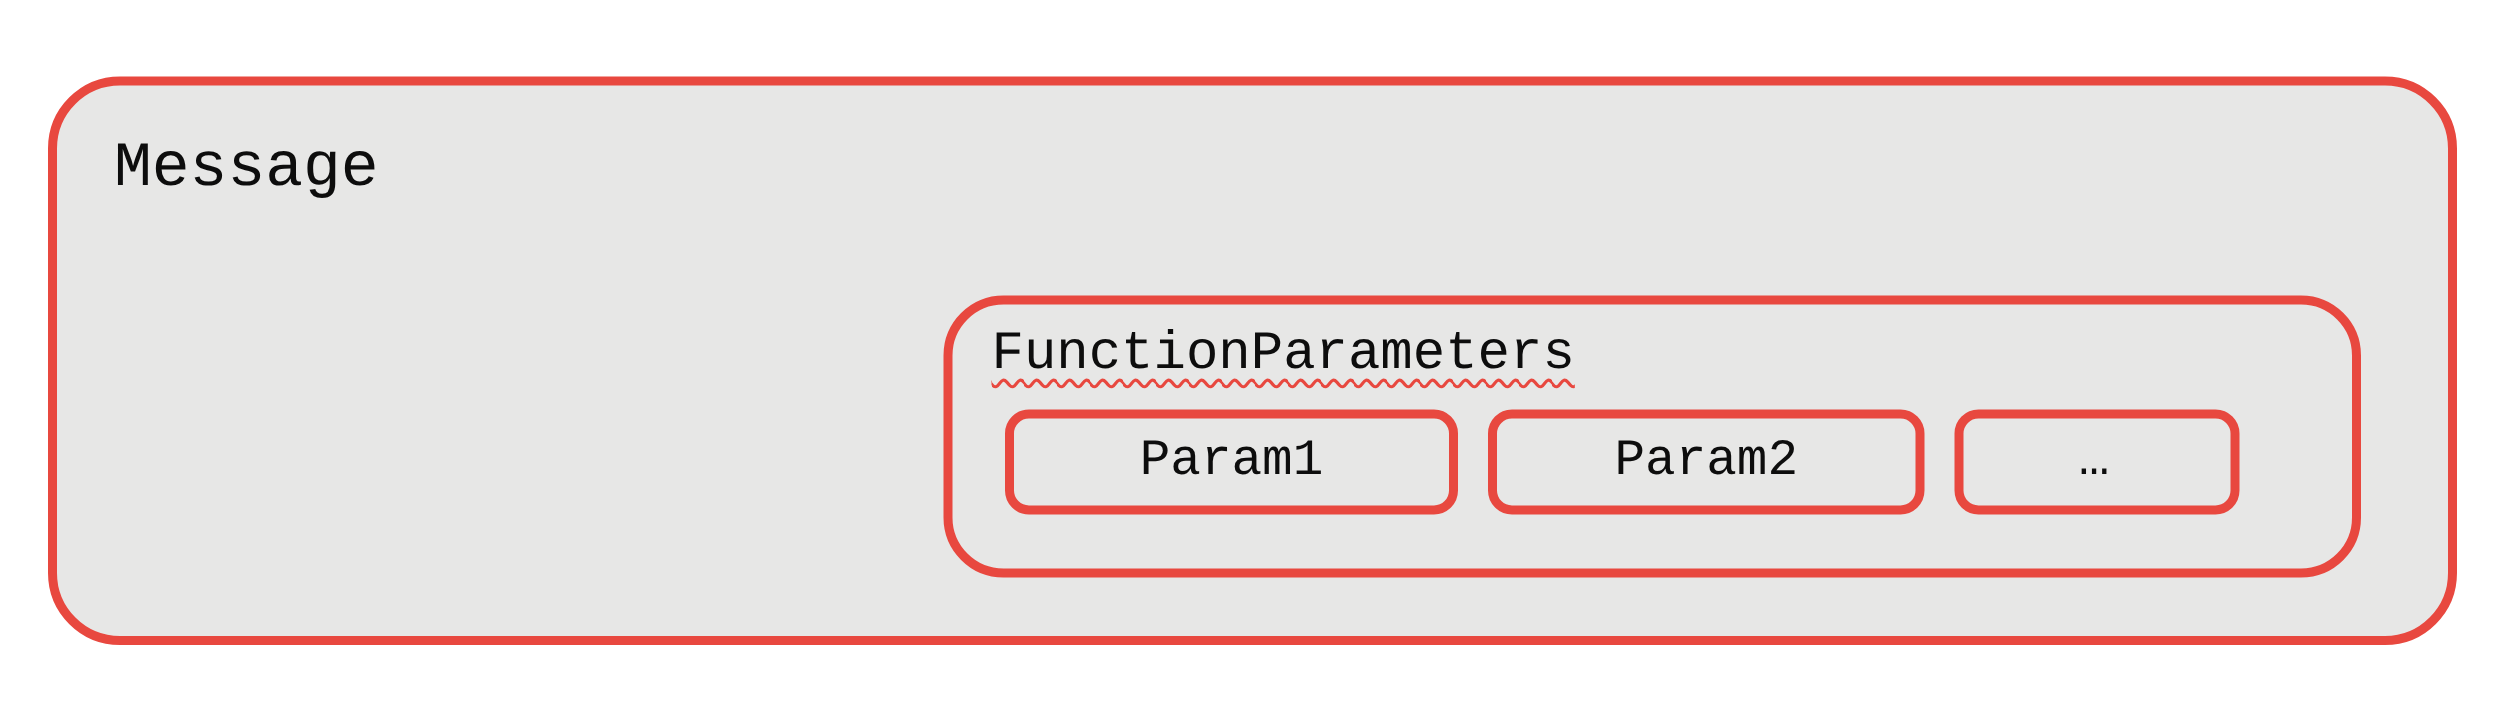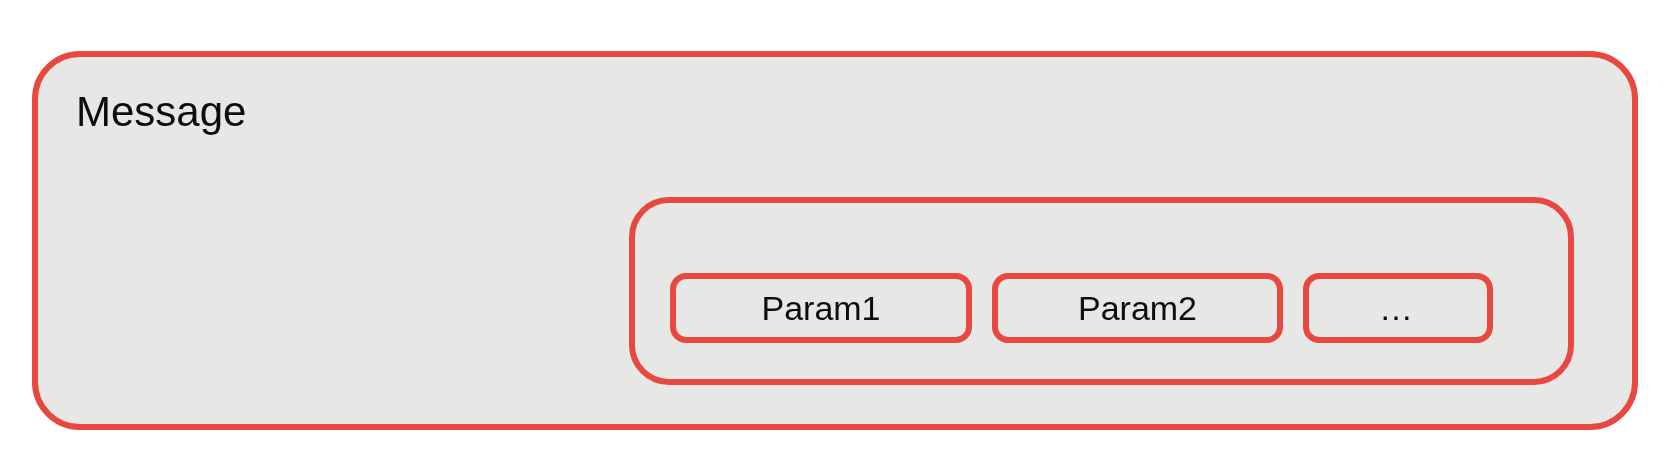--- a/index.html
+++ b/index.html
@@ -21,20 +21,21 @@
     background: var(--page-bg);
     overflow: hidden;
   }
   .message-box{
     position: absolute;
     left: 32px; top: 51px;
     width: 1606px; height: 379px;
     background: var(--panel-gray);
     border: 6px solid var(--accent-red);
     border-radius: 48px;
+    font-family: Liberation Mono, monospace;
   }
   .message-label{
     position: absolute;
     left: 38px; top: 30px;
     font-size: 42px;
     line-height: 1.2;
     color: var(--text-black);
     white-space: nowrap;
   }
   .fn-box{
@@ -90,20 +91,21 @@
 </style>
 </head>
 <body>
 
 <div class="canvas">
   <div class="message-box">
     <div class="message-label">Message</div>
 
 
     <div class="fp-box">
+      <div class="fp-label">FunctionParameters</div>
 
       <div class="params-row">
         <div class="param-box param-1">
           <span>Param1</span>
         </div>
         <div class="param-box param-2">
           <span>Param2</span>
         </div>
         <div class="param-box param-3">
           <span>…</span>

